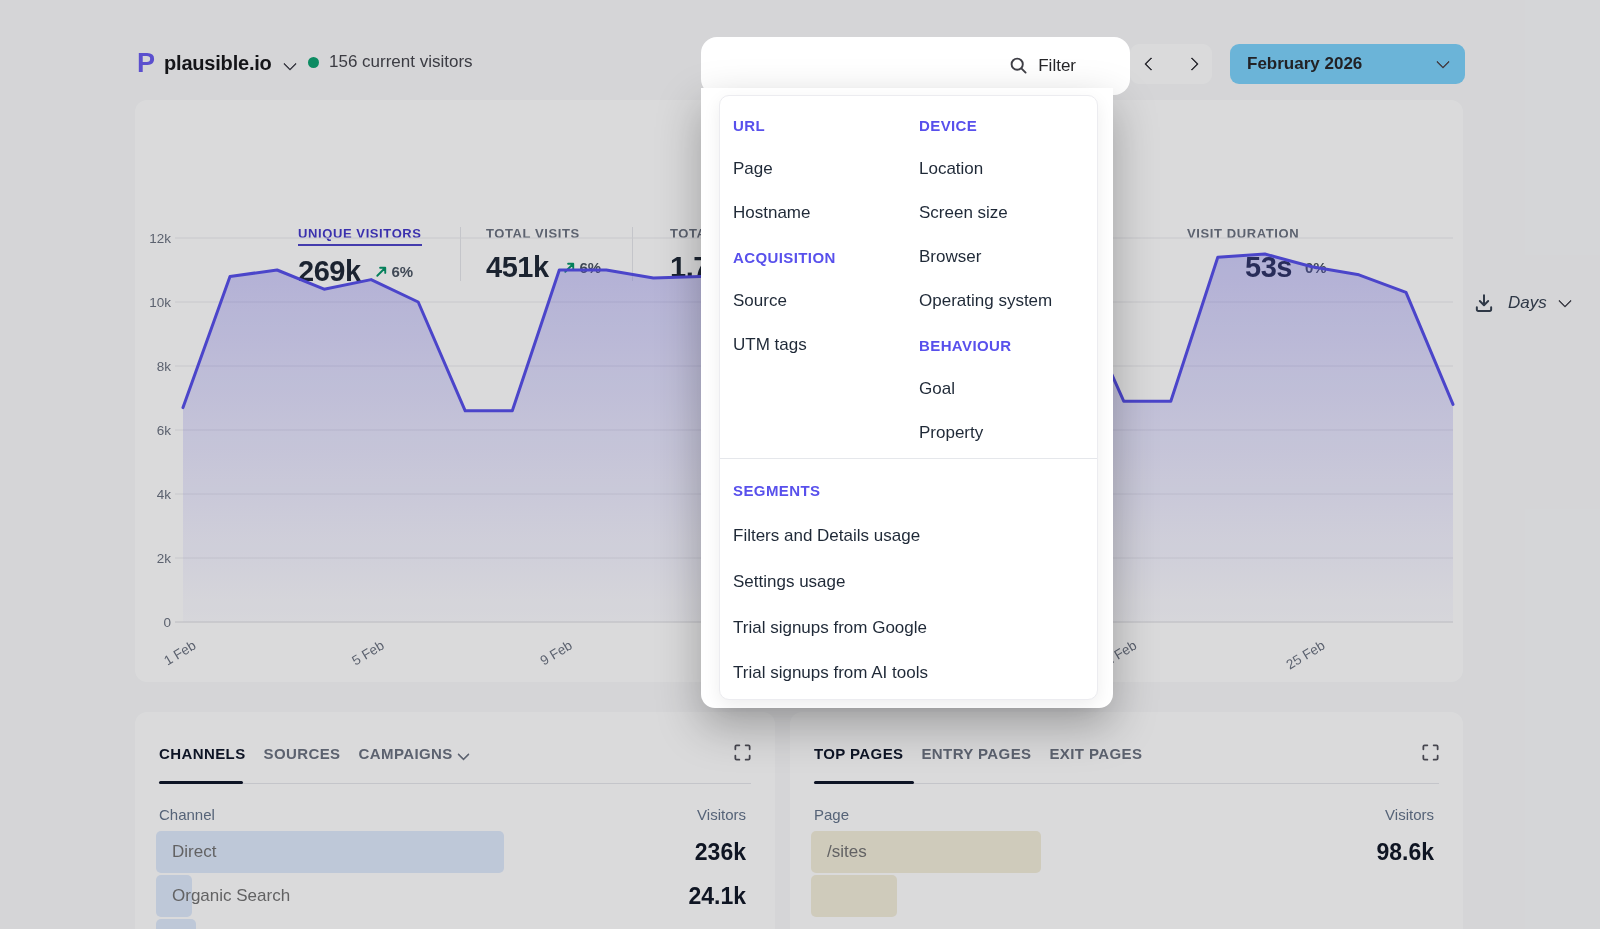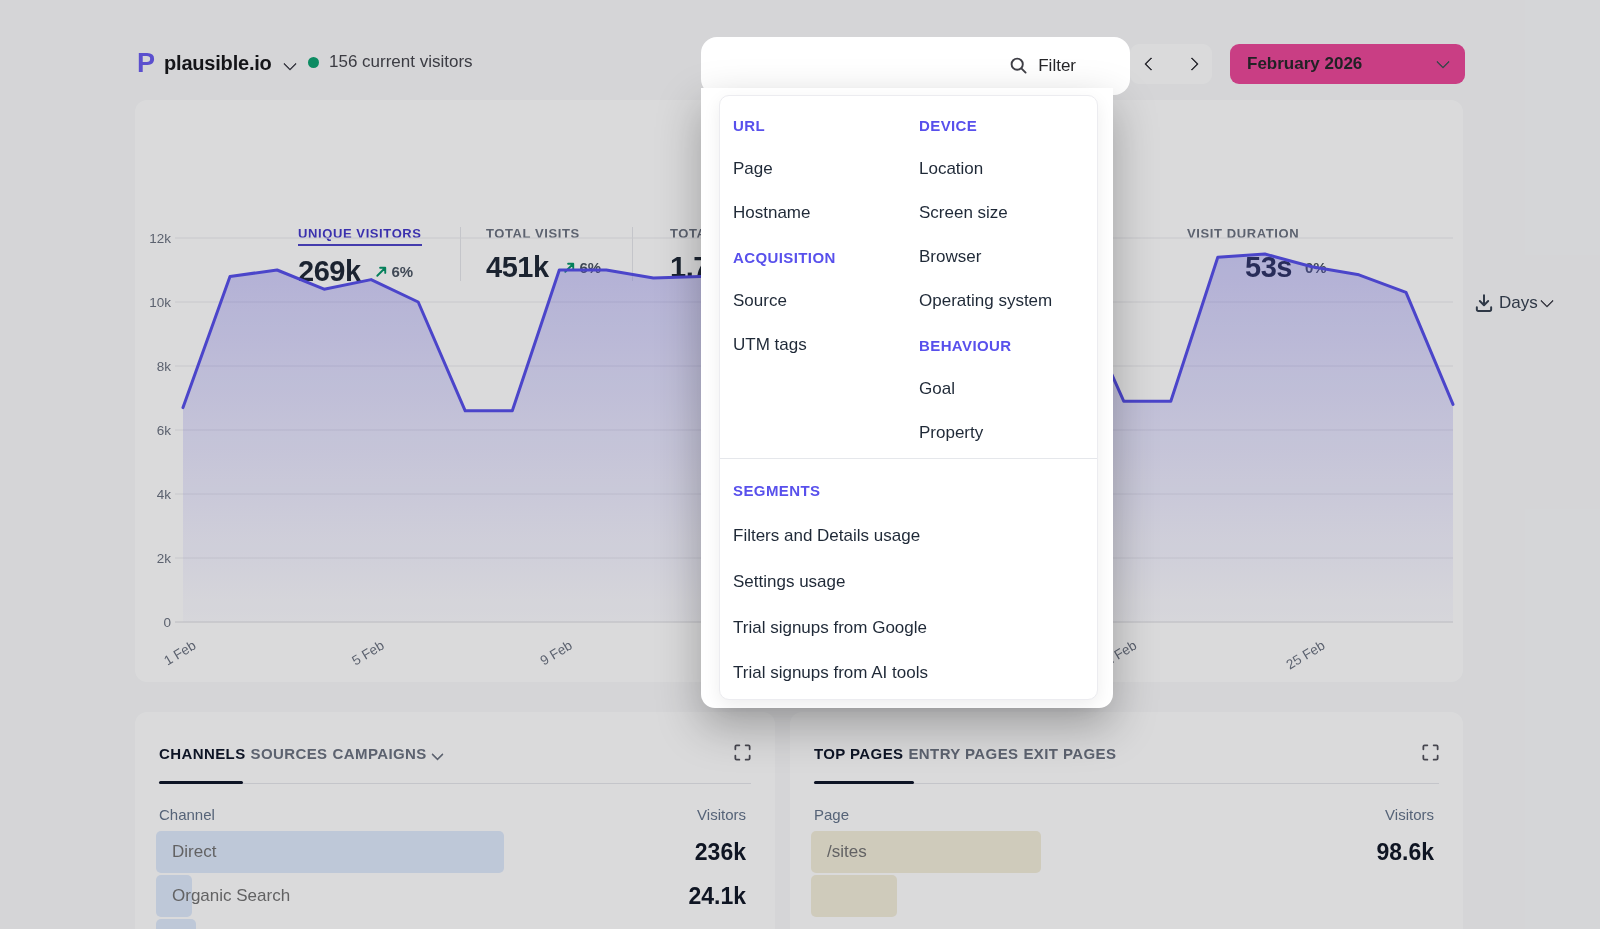--- a/index.html
+++ b/index.html
@@ -20,49 +20,49 @@
   .chv-left{transform:rotate(135deg);}
   .chv-right{transform:rotate(-45deg);}
   .brand .chv{color:#52525b;margin-left:4px;margin-top:2px;}
   .current-visitors{position:absolute;left:308px;top:52px;display:flex;align-items:center;gap:10px;
     font-size:17px;color:#46464d;font-weight:500;}
   .green-dot{width:11px;height:11px;border-radius:50%;background:#0ea371;}
 
   .nav-arrows{position:absolute;left:1130px;top:44px;width:82px;height:40px;background:#fff;border-radius:9px;
     display:flex;}
   .nav-arrows .arrow-btn{flex:1;display:flex;align-items:center;justify-content:center;color:#3f3f46;cursor:pointer;}
-  .date-picker{position:absolute;left:1230px;top:44px;width:235px;height:40px;background:#ec4899;border-radius:9px;
+  .date-picker{position:absolute;left:1230px;top:44px;width:235px;height:40px;background:#7dd3fc;border-radius:9px;
     display:flex;align-items:center;justify-content:space-between;padding:0 17px;box-sizing:border-box;}
   .date-picker .label{font-size:17px;font-weight:600;color:#27272a;}
   .date-picker .chv{color:#52525b;}
 
   
   .chart-card{position:absolute;left:135px;top:100px;width:1328px;height:582px;background:#fff;border-radius:12px;}
   .stat{position:absolute;top:124px;}
   .stat .stat-label{font-size:13px;font-weight:700;letter-spacing:0.6px;color:#6b7280;white-space:nowrap;}
   .stat.active .stat-label{color:#4338ca;border-bottom:2px solid #4f46c9;padding-bottom:3px;display:inline-block;}
   .stat .stat-valrow{display:flex;align-items:center;gap:13px;margin-top:9px;}
   .stat .stat-value{font-size:29px;font-weight:700;color:#1f2937;letter-spacing:-0.5px;}
   .stat .stat-change{display:flex;align-items:center;gap:3px;font-size:15px;color:#4b5563;font-weight:600;}
   .trend-svg{width:15px;height:15px;display:block;}
   .stat-divider{position:absolute;top:127px;width:1px;height:54px;background:#e5e7eb;}
   .stat1{left:163px;} .stat2{left:351px;} .stat3{left:535px;}
   .stat4{left:1052px;} .stat4 .stat-valrow{padding-left:58px;}
   .div1{left:325px;} .div2{left:497px;}
 
-  .interval-ctl{position:absolute;left:1338px;top:192px;display:flex;align-items:center;gap:4px;color:#374151;}
+  .interval-ctl{position:absolute;left:1338px;top:192px;display:flex;align-items:center;gap:13px;color:#374151;font-style:italic;}
   .interval-ctl .lbl{font-size:17px;}
   .interval-ctl .chv{color:#52525b;}
   .icon-svg{display:block;}
 
   
   .bcard{position:absolute;top:712px;height:300px;background:#fff;border-radius:12px;}
   .bcard-left{left:135px;width:640px;}
   .bcard-right{left:790px;width:673px;}
-  .tabs-row{position:absolute;left:24px;top:33px;display:flex;gap:5px;align-items:center;}
+  .tabs-row{position:absolute;left:24px;top:33px;display:flex;gap:18px;align-items:center;}
   .tab{font-size:15px;letter-spacing:0.4px;color:#6b7280;font-weight:600;white-space:nowrap;cursor:pointer;
     padding-bottom:0;}
   .tab.active{color:#0f172a;font-weight:800;}
   .tab .chv{width:7px;height:7px;color:#6b7280;margin-left:6px;}
   .tabline{position:absolute;left:24px;right:24px;top:71px;height:1px;background:#e5e7eb;}
   .tabline-active{position:absolute;left:24px;top:69px;height:3px;background:#0f172a;border-radius:2px;}
   .colhead{position:absolute;top:94px;font-size:15px;color:#64748b;}
   .colhead.left{left:24px;} .colhead.right{right:29px;}
   .rows{position:absolute;left:21px;right:29px;top:119px;display:flex;flex-direction:column;gap:2px;}
   .brow{position:relative;height:42px;}

